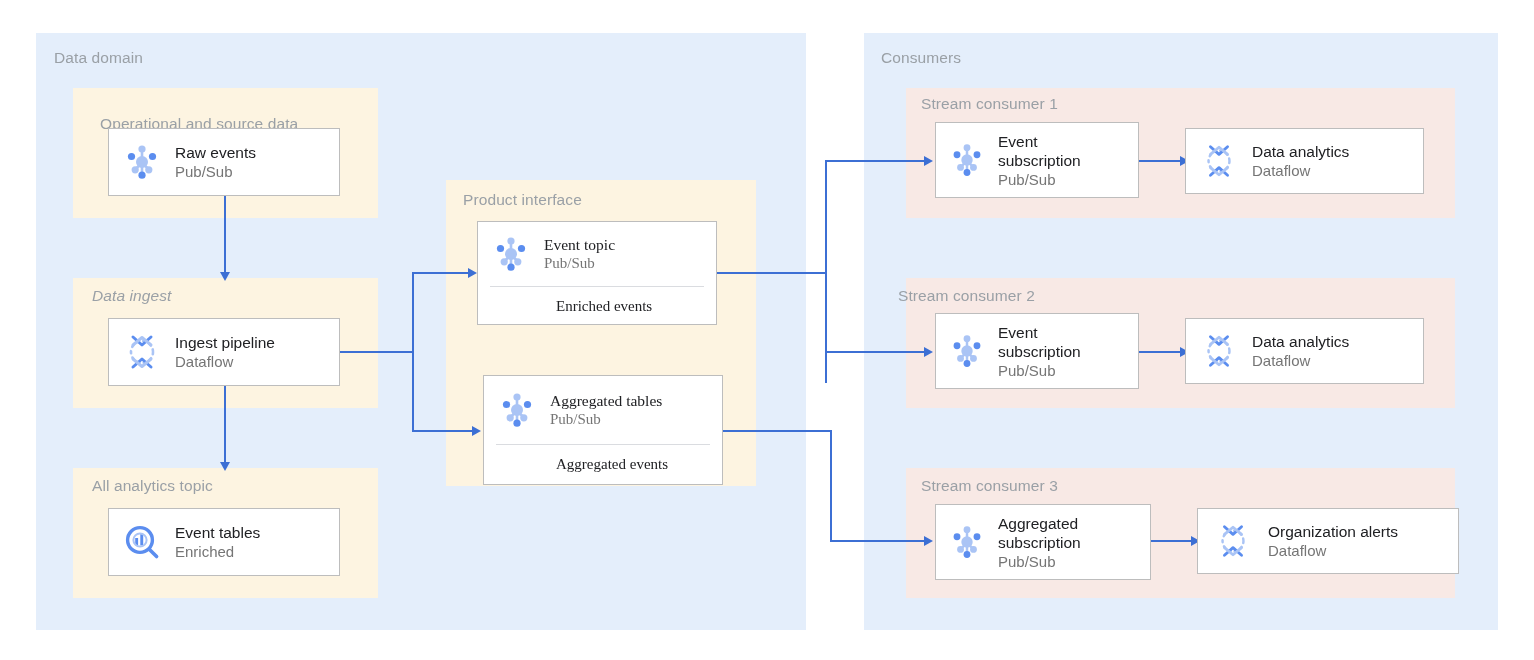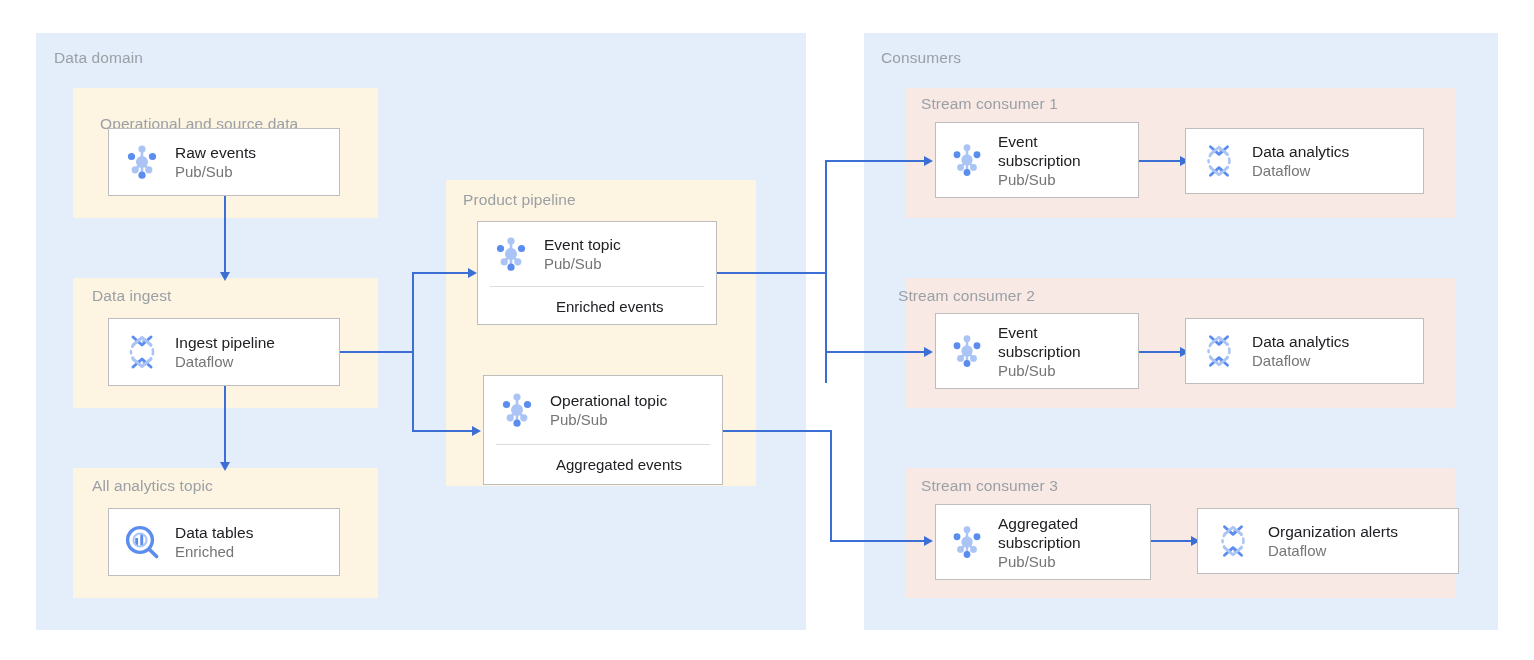--- a/index.html
+++ b/index.html
@@ -14,21 +14,21 @@
   .grp-label{position:absolute;color:#9aa0a6;font-size:15.5px;line-height:18px;white-space:nowrap;letter-spacing:.1px;}
 
   .card{position:absolute;box-sizing:border-box;background:#fff;border:1px solid #bdbdbd;display:flex;align-items:center;}
   .card-inner{display:flex;align-items:center;width:100%;height:100%;}
   .card-icon{flex:0 0 auto;display:flex;align-items:center;justify-content:center;}
   .card-text{display:flex;flex-direction:column;justify-content:center;}
   .card-title{color:#202124;font-size:15.5px;line-height:19px;white-space:pre-line;}
   .card-sub{color:#757575;font-size:15px;line-height:19px;}
 
   
-  .card-split{display:block;}
+  .card-split{display:block;font-family:Liberation Serif, serif;}
   .card-split .top{display:flex;align-items:center;}
   .divider{height:1px;background:#dadce0;}
   .card-foot{color:#202124;font-size:15px;line-height:19px;}
 
   .conn{position:absolute;background:#3c6fd4;}
   .conn-h{height:2px;}
   .conn-v{width:2px;}
   .arrow{position:absolute;width:0;height:0;}
   .arrow-r{border-top:5.5px solid transparent;border-bottom:5.5px solid transparent;border-left:9px solid #3c6fd4;}
   .arrow-d{border-left:5.5px solid transparent;border-right:5.5px solid transparent;border-top:9px solid #3c6fd4;}
@@ -43,27 +43,27 @@
   <div class="panel panel-outer" style="left:36px;top:33px;width:770px;height:597px;"></div>
   <div class="panel panel-outer" style="left:864px;top:33px;width:634px;height:597px;"></div>
 
   <div class="grp-label" style="left:54px;top:49px;">Data domain</div>
   <div class="grp-label" style="left:881px;top:49px;">Consumers</div>
 
   <div class="panel panel-yellow" style="left:73px;top:88px;width:305px;height:130px;"></div>
   <div class="grp-label" style="left:100px;top:97px;margin-top:18px;">Operational and source data</div>
 
   <div class="panel panel-yellow" style="left:73px;top:278px;width:305px;height:130px;"></div>
-  <div class="grp-label" style="left:92px;top:287px;">Data ingest</div>
+  <div class="grp-label" style="left:92px;top:287px;font-style:italic;">Data ingest</div>
 
   <div class="panel panel-yellow" style="left:73px;top:468px;width:305px;height:130px;"></div>
   <div class="grp-label" style="left:92px;top:477px;">All analytics topic</div>
 
   <div class="panel panel-yellow" style="left:446px;top:180px;width:310px;height:306px;"></div>
-  <div class="grp-label" style="left:463px;top:191px;">Product pipeline</div>
+  <div class="grp-label" style="left:463px;top:191px;">Product interface</div>
 
   <div class="panel panel-pink" style="left:906px;top:88px;width:549px;height:130px;"></div>
   <div class="grp-label" style="left:921px;top:95px;">Stream consumer 1</div>
 
   <div class="panel panel-pink" style="left:906px;top:278px;width:549px;height:130px;"></div>
   <div class="grp-label" style="left:885px;top:287px;margin-left:13px;">Stream consumer 2</div>
 
   <div class="panel panel-pink" style="left:906px;top:468px;width:549px;height:130px;"></div>
   <div class="grp-label" style="left:921px;top:477px;">Stream consumer 3</div>
 
@@ -148,21 +148,21 @@
       <div class="card-icon" style="width:66px;">
         <svg width="40" height="40" viewBox="0 0 40 40">
           <circle cx="18" cy="18" r="12.4" fill="none" stroke="#5b8def" stroke-width="3.4"></circle>
           <rect x="13.2" y="16" width="2.9" height="7.4" fill="#5b8def"></rect>
           <rect x="18.3" y="11.8" width="2.9" height="11.6" fill="#5b8def"></rect>
           <circle cx="18" cy="18" r="6.6" fill="none" stroke="#aac4f5" stroke-width="2"></circle>
           <path d="M27.2 27.2 L34.6 34.6" stroke="#5b8def" stroke-width="3.6" stroke-linecap="round"></path>
         </svg>
       </div>
       <div class="card-text">
-        <div class="card-title">Data tables</div>
+        <div class="card-title">Event tables</div>
         <div class="card-sub">Enriched</div>
       </div>
     </div>
   </div>
 
   <div class="card card-split" style="left:477px;top:221px;width:240px;height:104px;padding:0;">
     <div class="top" style="height:64px;">
       <div class="card-icon" style="width:66px;height:64px;">
         <svg width="40" height="40" viewBox="0 0 40 40">
           <circle cx="20" cy="20" r="6" fill="#aac4f5"></circle>
@@ -198,21 +198,21 @@
           <rect x="14.2" y="21.2" width="2.6" height="8" fill="#aac4f5" transform="rotate(45 15.5 25.2)"></rect>
           <circle cx="20" cy="7" r="3.6" fill="#aac4f5"></circle>
           <circle cx="9.5" cy="14.5" r="3.6" fill="#5b8def"></circle>
           <circle cx="30.5" cy="14.5" r="3.6" fill="#5b8def"></circle>
           <circle cx="13.2" cy="27.8" r="3.6" fill="#aac4f5"></circle>
           <circle cx="26.8" cy="27.8" r="3.6" fill="#aac4f5"></circle>
           <circle cx="20" cy="33.2" r="3.6" fill="#5b8def"></circle>
         </svg>
       </div>
       <div class="card-text">
-        <div class="card-title">Operational topic</div>
+        <div class="card-title">Aggregated tables</div>
         <div class="card-sub">Pub/Sub</div>
       </div>
     </div>
     <div class="divider" style="margin:0 12px;"></div>
     <div class="card-foot" style="padding:10px 0 0 72px;">Aggregated events</div>
   </div>
 
   <div class="card" style="left:935px;top:122px;width:204px;height:76px;">
     <div class="card-inner">
       <div class="card-icon" style="width:62px;">

